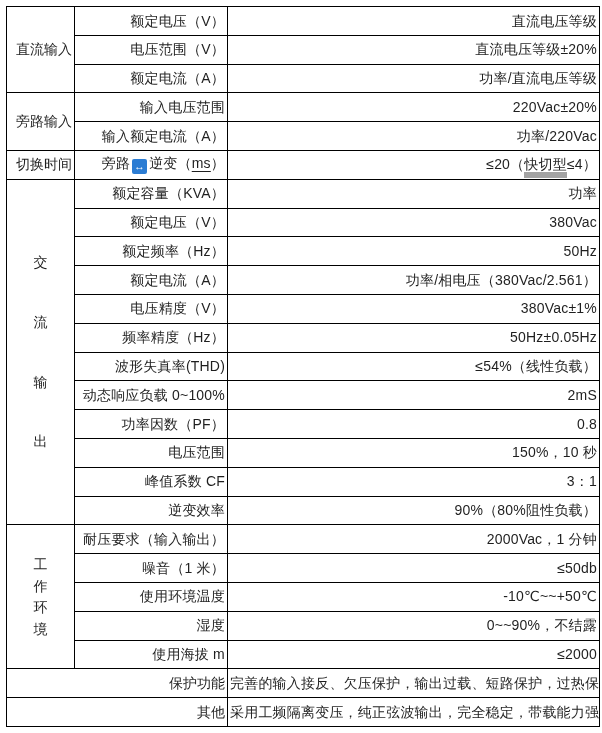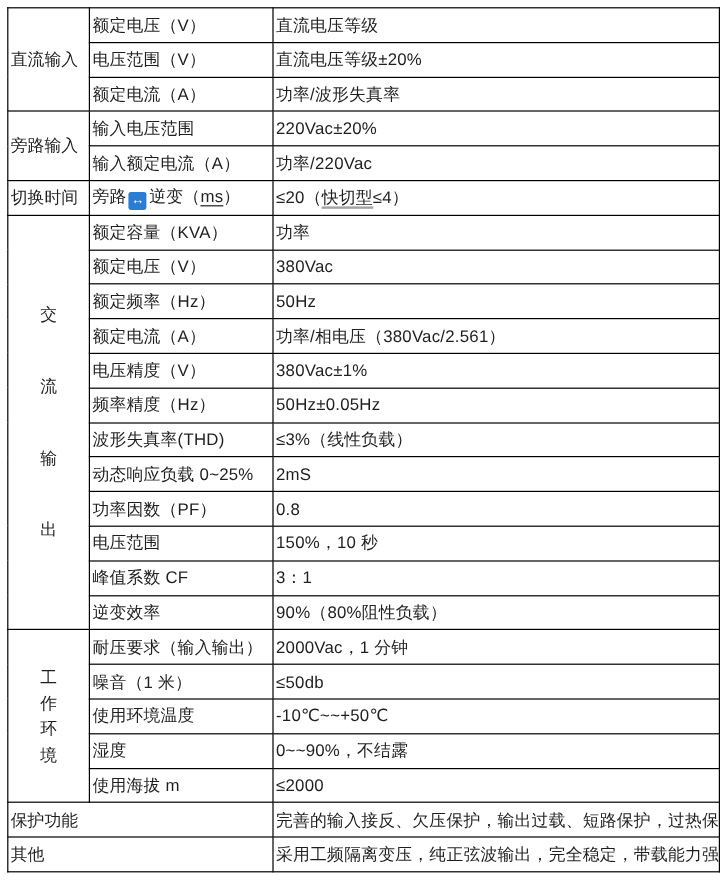--- a/index.html
+++ b/index.html
@@ -20,21 +20,21 @@
   table.spec-table {
     border-collapse: collapse;
     table-layout: fixed;
     margin: 6px 0 0 6px;
     width: 593px;
   }
   table.spec-table td {
     border: 1px solid #000000;
     font-size: 14px;
     line-height: 1.2;
-    text-align: left;
+    text-align: right;
     vertical-align: middle;
     padding: 0 2px;
     overflow: hidden;
     white-space: nowrap;
   }
   table.spec-table tr { height: 28.8px; }
   td.cat { font-size: 14px; }
   td.vcat { vertical-align: middle; }
   .vstack {
     display: flex;
@@ -61,21 +61,21 @@
   }
   .squiggle {
     text-decoration-line: underline;
     text-decoration-style: wavy;
     text-decoration-color: #e0282e;
     text-decoration-thickness: 1px;
     text-underline-offset: 3px;
     text-decoration: underline;
   }
   .grammar-underline {
-    border-bottom: 2px solid #a3a3a3;
+    border-bottom: 6px solid #a3a3a3;
     padding-bottom: 0px;
   }
 </style>
 </head>
 <body>
 
 <div class="page">
   <table class="spec-table">
     <colgroup>
       <col style="width:68px">
@@ -88,21 +88,21 @@
         <td class="cat" rowspan="3">直流输入</td>
         <td class="param-cell">额定电压（V）</td>
         <td class="val-cell">直流电压等级</td>
       </tr>
       <tr>
         <td class="param-cell">电压范围（V）</td>
         <td class="val-cell">直流电压等级±20%</td>
       </tr>
       <tr>
         <td class="param-cell">额定电流（A）</td>
-        <td class="val-cell">功率/波形失真率</td>
+        <td class="val-cell">功率/直流电压等级</td>
       </tr>
 
       <tr>
         <td class="cat" rowspan="2">旁路输入</td>
         <td class="param-cell">输入电压范围</td>
         <td class="val-cell">220Vac±20%</td>
       </tr>
       <tr>
         <td class="param-cell">输入额定电流（A）</td>
         <td class="val-cell">功率/220Vac</td>
@@ -147,24 +147,24 @@
       <tr>
         <td class="param-cell">电压精度（V）</td>
         <td class="val-cell">380Vac±1%</td>
       </tr>
       <tr>
         <td class="param-cell">频率精度（Hz）</td>
         <td class="val-cell">50Hz±0.05Hz</td>
       </tr>
       <tr>
         <td class="param-cell">波形失真率(THD)</td>
-        <td class="val-cell">≤3%（线性负载）</td>
-      </tr>
-      <tr>
-        <td class="param-cell">动态响应负载 0~25%</td>
+        <td class="val-cell">≤54%（线性负载）</td>
+      </tr>
+      <tr>
+        <td class="param-cell">动态响应负载 0~100%</td>
         <td class="val-cell">2mS</td>
       </tr>
       <tr>
         <td class="param-cell">功率因数（PF）</td>
         <td class="val-cell">0.8</td>
       </tr>
       <tr>
         <td class="param-cell">电压范围</td>
         <td class="val-cell">150%，10 秒</td>
       </tr>

